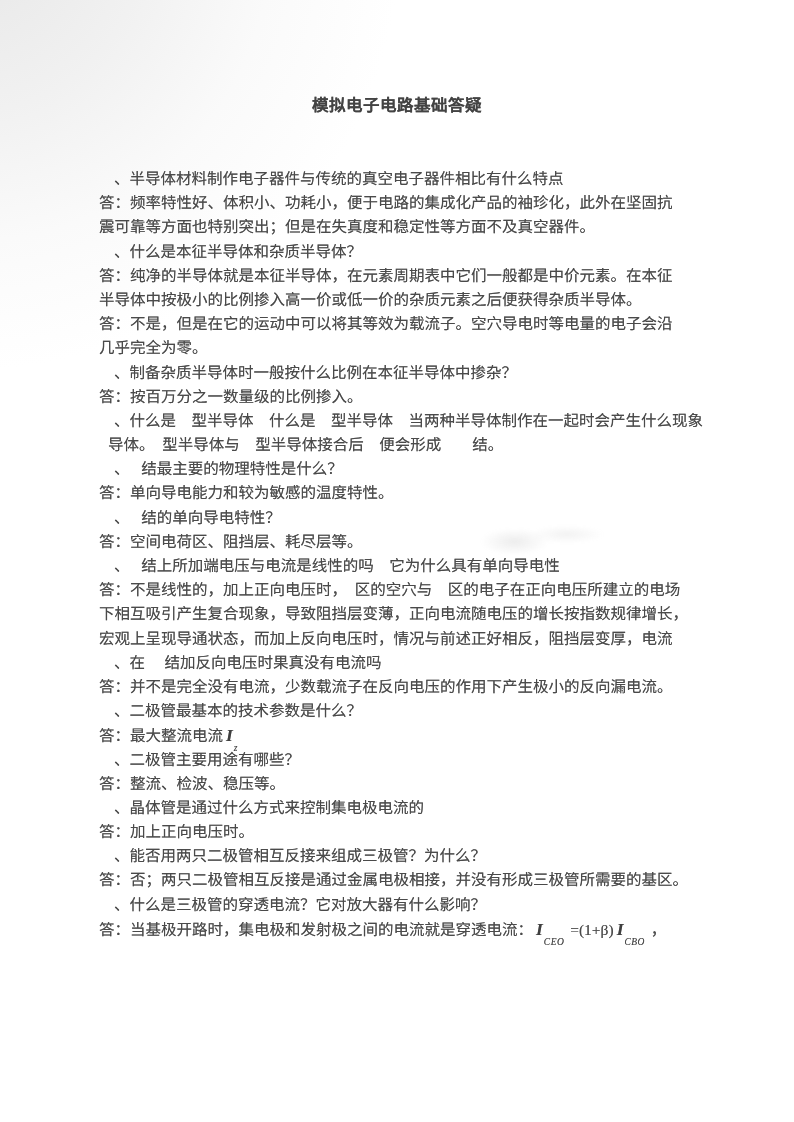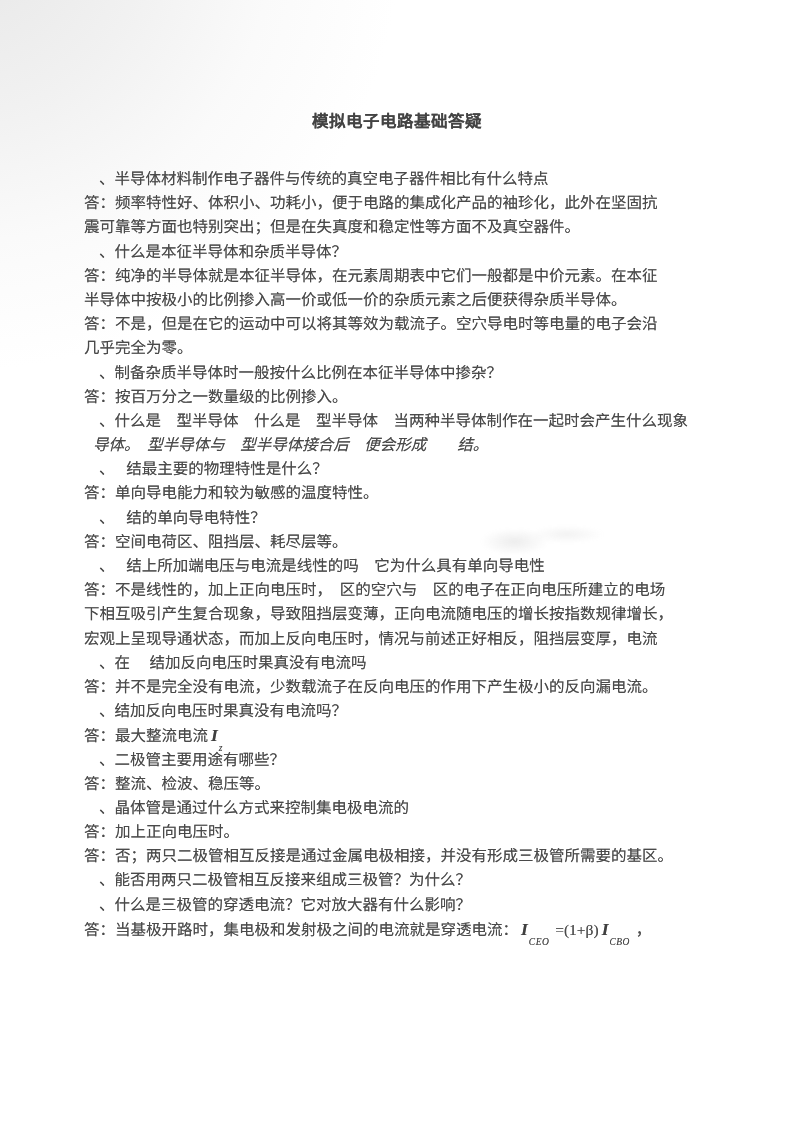--- a/index.html
+++ b/index.html
@@ -14,47 +14,47 @@
   .page {
     position: relative;
     width: 794px;
     height: 1122px;
     background:
       radial-gradient(circle 430px at -30px -60px,
         #e7e7e7 0%, #f1f1f1 40%, #fafafa 70%, #ffffff 100%);
   }
   .doc-title {
     position: absolute;
-    top: 108px;
+    top: 92px;
     left: 0;
     width: 100%;
     margin: 0;
     text-align: center;
     font-size: 16.5px;
     font-weight: 600;
     letter-spacing: 0.5px;
     color: #434343;
     text-shadow: 0 0 0.6px rgba(70,70,70,0.75);
   }
   .lines {
     position: absolute;
     top: 167px;
-    left: 84px;
+    left: 99px;
     width: 625px;
     font-size: 15.5px;
     line-height: 24.2px;
     color: #4a4a4a;
     text-shadow: 0 0 0.6px rgba(80,80,80,0.65);
   }
   .line {
     white-space: nowrap;
     height: 24.2px;
   }
   .line.q  { padding-left: 15px; }
-  .line.a3 { padding-left: 9px; font-style: italic; }
+  .line.a3 { padding-left: 9px; }
   .var {
     font-style: italic;
     font-weight: 600;
     font-size: 17.5px;
     padding: 0 1px 0 3px;
     color: #3f3f3f;
   }
   .vsub {
     font-style: italic;
     font-size: 9.5px;
@@ -99,26 +99,26 @@
       <div class="line q">、　 结最主要的物理特性是什么？</div>
       <div class="line a">答：单向导电能力和较为敏感的温度特性。</div>
       <div class="line q">、　 结的单向导电特性？</div>
       <div class="line a">答：空间电荷区、阻挡层、耗尽层等。</div>
       <div class="line q">、　 结上所加端电压与电流是线性的吗　它为什么具有单向导电性</div>
       <div class="line a">答：不是线性的，加上正向电压时，　区的空穴与　区的电子在正向电压所建立的电场</div>
       <div class="line a2">下相互吸引产生复合现象，导致阻挡层变薄，正向电流随电压的增长按指数规律增长，</div>
       <div class="line a2">宏观上呈现导通状态，而加上反向电压时，情况与前述正好相反，阻挡层变厚，电流</div>
       <div class="line q">、在　 结加反向电压时果真没有电流吗</div>
       <div class="line a">答：并不是完全没有电流，少数载流子在反向电压的作用下产生极小的反向漏电流。</div>
-      <div class="line q">、结加反向电压时果真没有电流吗？</div>
+      <div class="line q">、二极管最基本的技术参数是什么？</div>
       <div class="line a">答：最大整流电流<i class="var">I</i><sub class="vsub">z</sub></div>
       <div class="line q">、二极管主要用途有哪些？</div>
       <div class="line a">答：整流、检波、稳压等。</div>
       <div class="line q">、晶体管是通过什么方式来控制集电极电流的</div>
       <div class="line a">答：加上正向电压时。</div>
+      <div class="line q">、能否用两只二极管相互反接来组成三极管？为什么？</div>
       <div class="line a">答：否；两只二极管相互反接是通过金属电极相接，并没有形成三极管所需要的基区。</div>
-      <div class="line q">、能否用两只二极管相互反接来组成三极管？为什么？</div>
       <div class="line q">、什么是三极管的穿透电流？它对放大器有什么影响？</div>
       <div class="line a">答：当基极开路时，集电极和发射极之间的电流就是穿透电流：<i class="var">I</i><sub class="vsub">CEO</sub> =(1+β)<i class="var">I</i><sub class="vsub">CBO</sub> ，</div>
     </div>
 
   <div class="smudge"></div>
 </div>
 
 </body></html>

